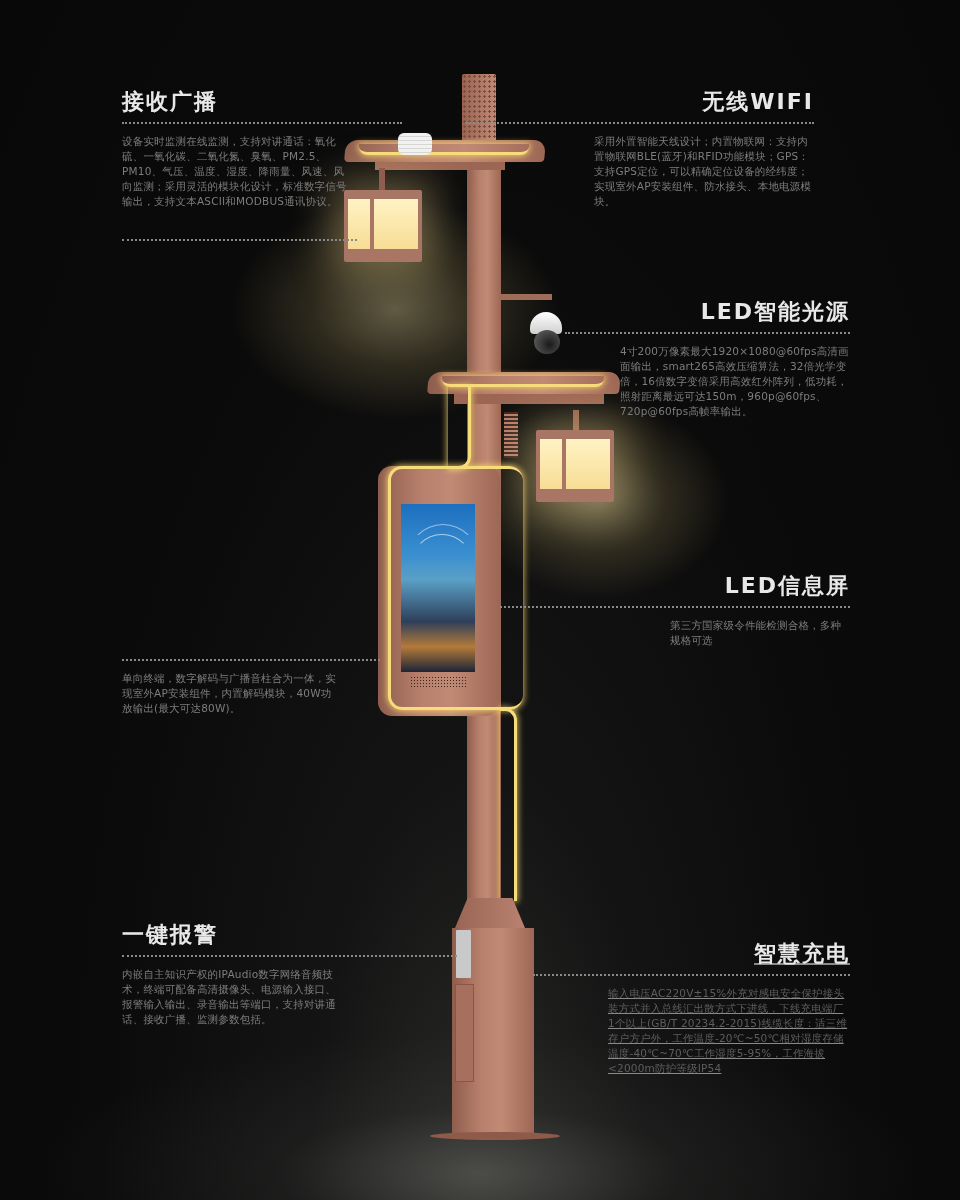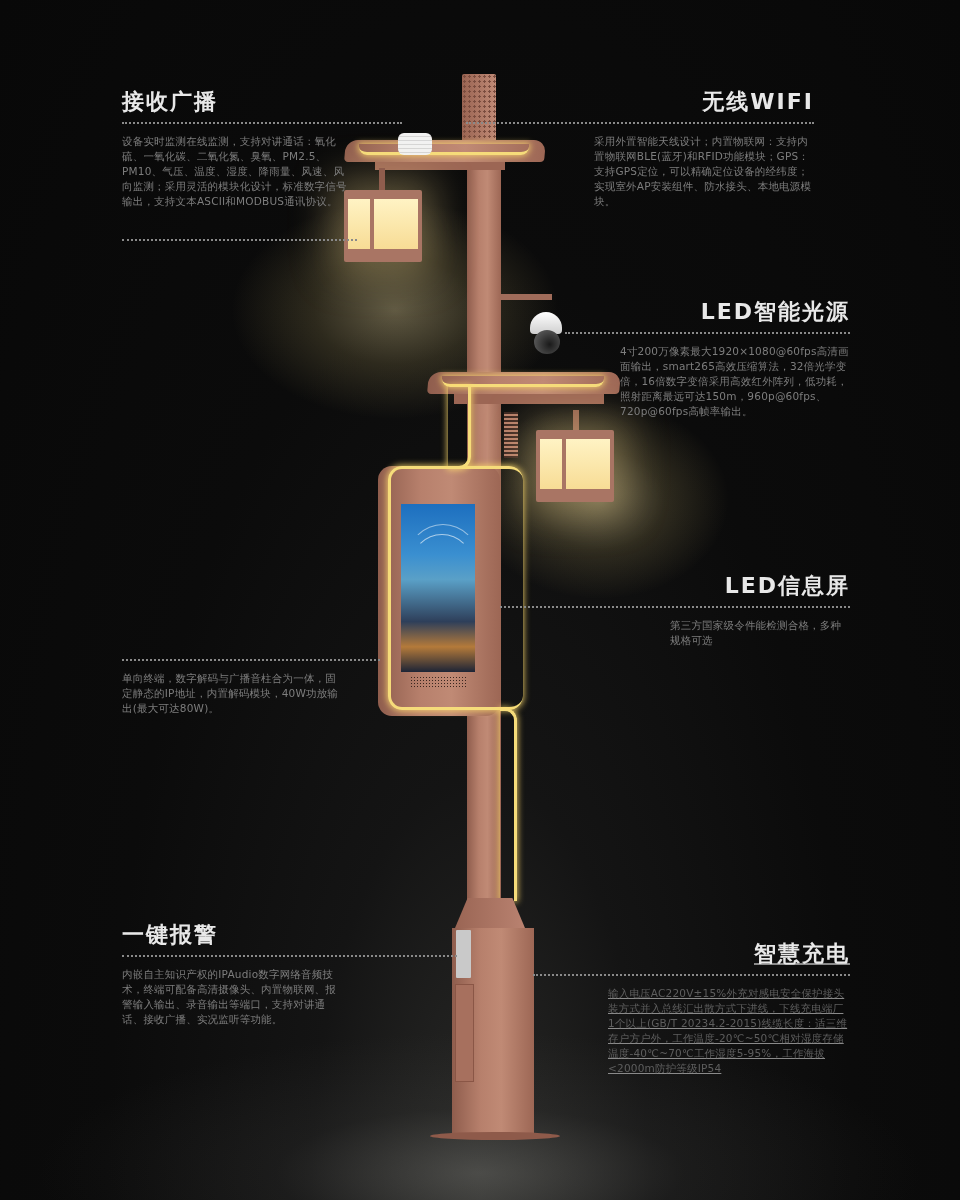--- a/index.html
+++ b/index.html
@@ -120,27 +120,27 @@
   <div class="rule" style="width:280px;"></div>
   <div class="desc">设备实时监测在线监测，支持对讲通话：氧化硫、一氧化碳、二氧化氮、臭氧、PM2.5、PM10、气压、温度、湿度、降雨量、风速、风向监测；采用灵活的模块化设计，标准数字信号输出，支持文本ASCII和MODBUS通讯协议。</div>
 </div>
 
 <div class="feature left" style="left:122px;top:233px;width:220px;">
   <div class="rule" style="width:235px;"></div>
 </div>
 
 <div class="feature left" style="left:122px;top:653px;width:220px;">
   <div class="rule" style="width:258px;"></div>
-  <div class="desc">单向终端，数字解码与广播音柱合为一体，固定静态的IP地址，内置解码模块，40W功放输出(最大可达80W)。</div>
+  <div class="desc">单向终端，数字解码与广播音柱合为一体，实现室外AP安装组件，内置解码模块，40W功放输出(最大可达80W)。</div>
 </div>
 
 <div class="feature left" style="left:122px;top:907px;width:220px;margin-top:14px;">
   <div class="title">一键报警</div>
   <div class="rule" style="width:335px;"></div>
-  <div class="desc">内嵌自主知识产权的IPAudio数字网络音频技术，终端可配备高清摄像头、内置物联网、报警输入输出、录音输出等端口，支持对讲通话、接收广播、实况监听等功能。</div>
+  <div class="desc">内嵌自主知识产权的IPAudio数字网络音频技术，终端可配备高清摄像头、电源输入接口、报警输入输出、录音输出等端口，支持对讲通话、接收广播、监测参数包括。</div>
 </div>
 
 <div class="feature right" style="left:594px;top:88px;width:220px;">
   <div class="title">无线WIFI</div>
   <div class="rule" style="margin-left:-128px;width:348px;"></div>
   <div class="desc">采用外置智能天线设计；内置物联网：支持内置物联网BLE(蓝牙)和RFID功能模块；GPS：支持GPS定位，可以精确定位设备的经纬度；实现室外AP安装组件、防水接头、本地电源模块。</div>
 </div>
 
 <div class="feature right" style="left:620px;top:298px;width:230px;">
   <div class="title">LED智能光源</div>

